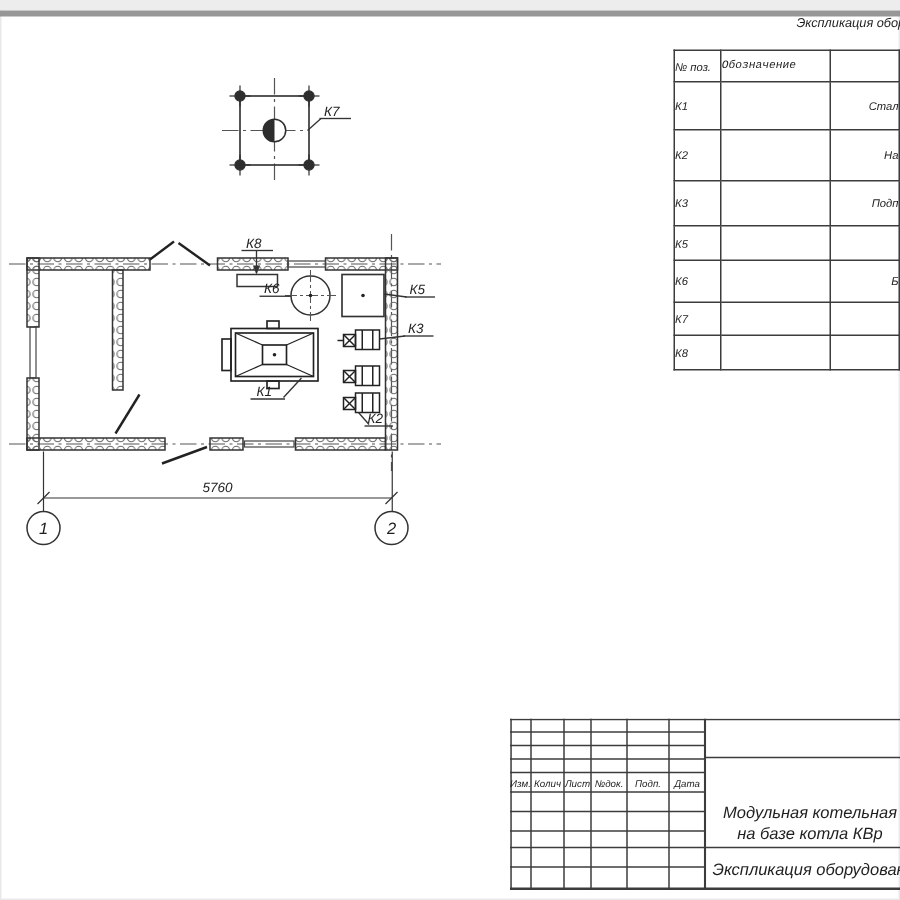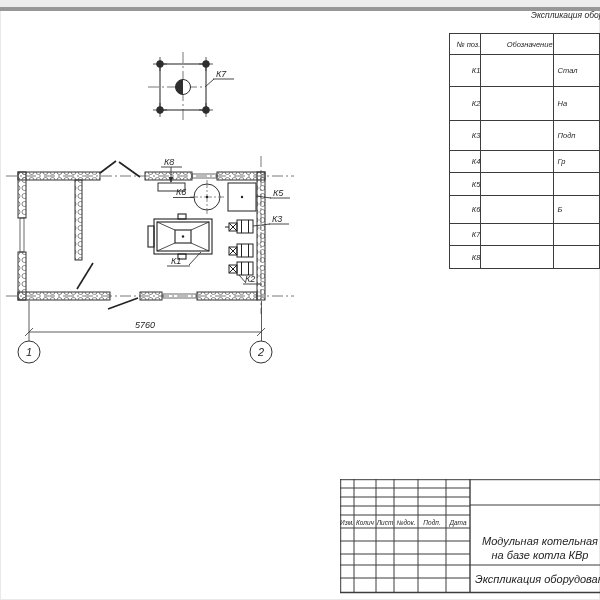--- a/index.html
+++ b/index.html
@@ -14,26 +14,26 @@
 
   
   .equip-title{
     position:absolute;left:531px;top:10px;font-size:8.5px;font-style:italic;white-space:nowrap;
   }
   .equip-table{
     position:absolute;left:449px;top:33px;border-collapse:collapse;table-layout:fixed;
   }
   .equip-table td{
     border:1px solid #3c3c3c;font-size:7.5px;font-style:italic;
-    text-align:right;vertical-align:middle;padding:0;overflow:hidden;white-space:nowrap;
+    text-align:left;vertical-align:middle;padding:0;overflow:hidden;white-space:nowrap;
   }
   .equip-table{border:1.5px solid #3c3c3c;}
   .equip-table .c-pos{width:36px;}
-  .equip-table .c-des{width:93px;}
-  .equip-table .c-name{width:60px;text-align:left;padding-left:4px;}
+  .equip-table .c-des{width:93px;font-family:Liberation Mono, monospace;}
+  .equip-table .c-name{width:60px;text-align:right;padding-left:4px;}
   .equip-table tr.hdr td{font-size:7.5px;}
 
   
   .titleblock{position:absolute;left:340px;top:479px;}
   .plan-svg{position:absolute;left:0;top:0;}
 </style>
 </head>
 <body>
 
 <div class="stage">
@@ -222,25 +222,20 @@
       <tr style="height:34px">
         <td>К2</td>
         <td></td>
         <td class="c-name">На</td>
       </tr>
       <tr style="height:30px">
         <td>К3</td>
         <td></td>
         <td class="c-name">Подп</td>
       </tr>
-      <tr style="height:22px">
-        <td>К4</td>
-        <td></td>
-        <td class="c-name">Гр</td>
-      </tr>
       <tr style="height:23px">
         <td>К5</td>
         <td></td>
         <td class="c-name"></td>
       </tr>
       <tr style="height:28px">
         <td>К6</td>
         <td></td>
         <td class="c-name">Б</td>
       </tr>

